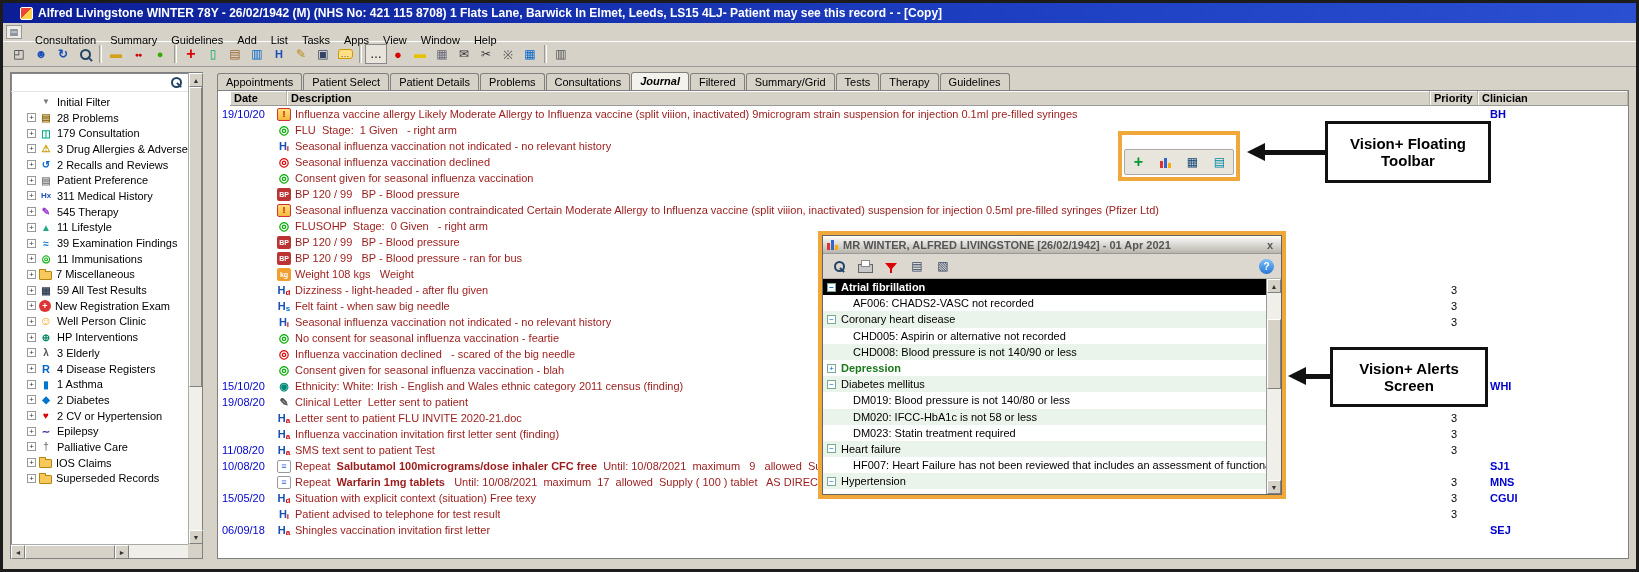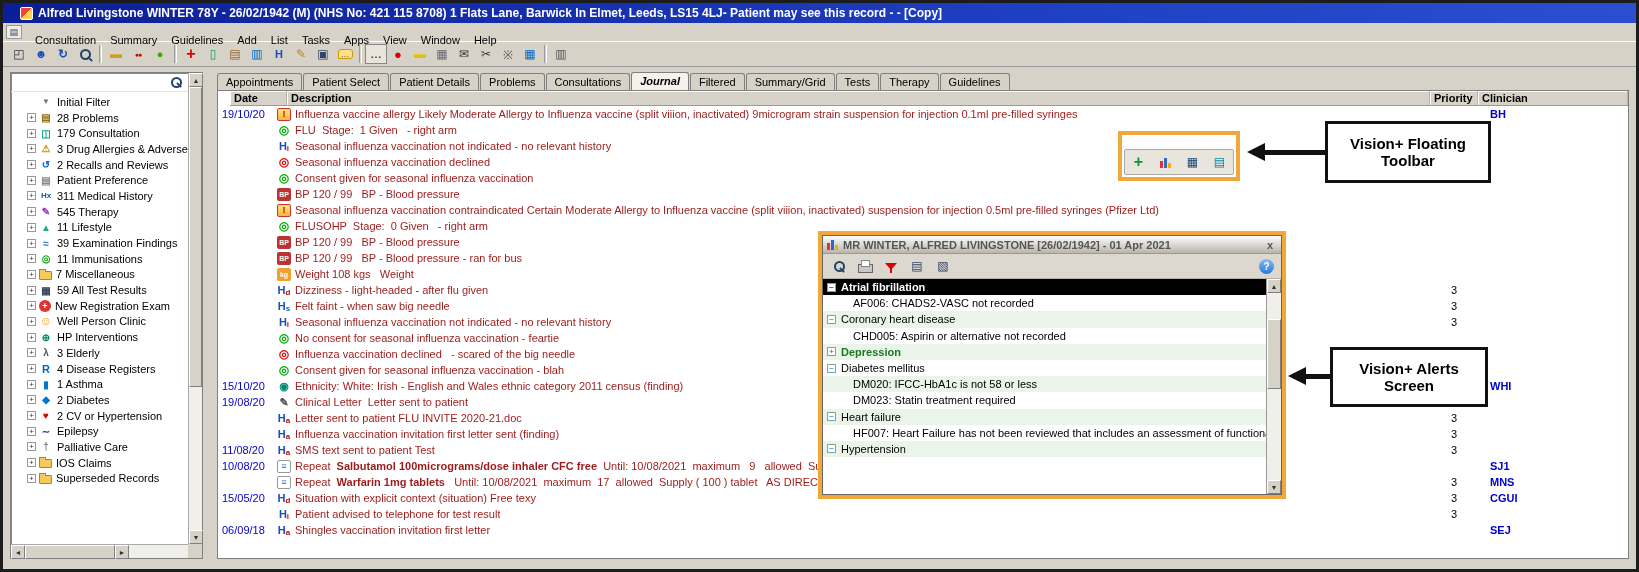--- a/index.html
+++ b/index.html
@@ -786,32 +786,40 @@
             <div class="arow" data-level="group" data-aexp="minus">
               <span class="aexp"></span>
               <span class="atext">Coronary heart disease</span>
             </div>
 
             <div class="arow" data-level="child">
 
               <span class="atext">CHD005: Aspirin or alternative not recorded</span>
             </div>
 
+            <div class="arow" data-level="child">
+
+              <span class="atext">CHD008: Blood pressure is not 140/90 or less</span>
+            </div>
 
             <div class="arow" data-level="group" data-aexp="plus" data-state="warn">
               <span class="aexp"></span>
               <span class="atext">Depression</span>
             </div>
 
             <div class="arow" data-level="group" data-aexp="minus">
               <span class="aexp"></span>
               <span class="atext">Diabetes mellitus</span>
             </div>
 
 
+            <div class="arow" data-level="child">
+
+              <span class="atext">DM019: Blood pressure is not 140/80 or less</span>
+            </div>
 
             <div class="arow" data-level="child">
 
               <span class="atext">DM020: IFCC-HbA1c is not 58 or less</span>
             </div>
 
             <div class="arow" data-level="child">
 
               <span class="atext">DM023: Statin treatment required</span>
             </div>

